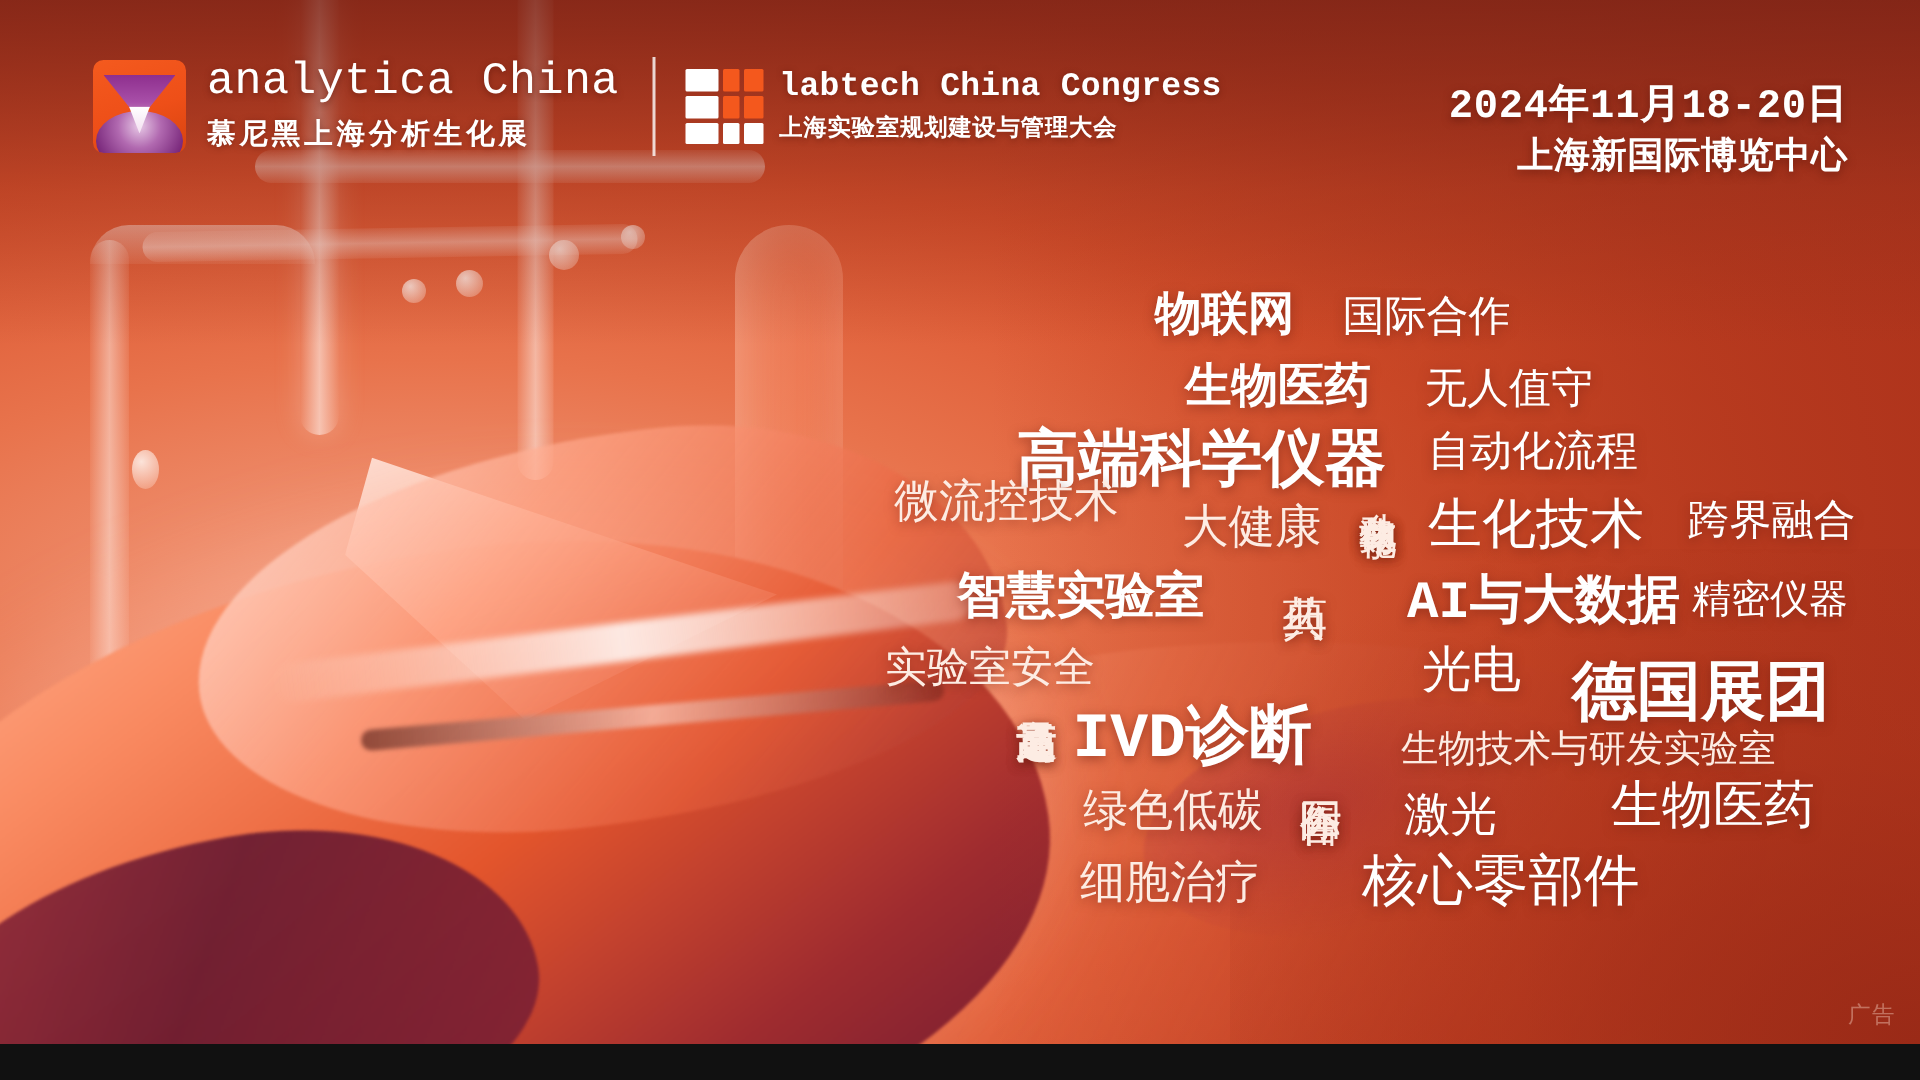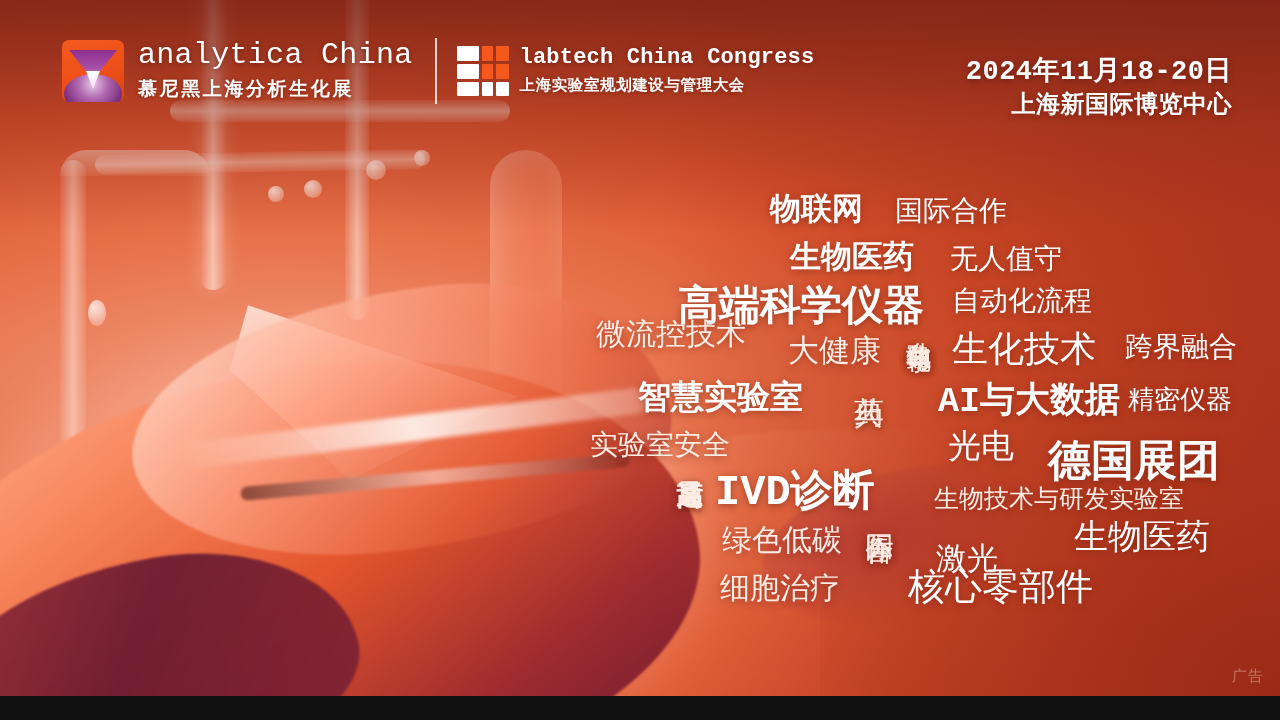--- a/index.html
+++ b/index.html
@@ -273,21 +273,21 @@
       <div class="w b" style="left: 378px; top: 206px; font-size: 35px;">AI与大数据</div>
       <div class="w" style="left: 568px; top: 212px; font-size: 26px;">精密仪器</div>
       <div class="w soft" style="left: 30px; top: 256px; font-size: 28px;">实验室安全</div>
       <div class="w" style="left: 388px; top: 254px; font-size: 33px;">光电</div>
       <div class="w b" style="left: 488px; top: 262px; font-size: 43px;">德国展团</div>
       <div class="w b soft vert" style="left: 110px; top: 288px; font-size: 27px;">高通量</div>
       <div class="w b" style="left: 155px; top: 292px; font-size: 42px;">IVD诊断</div>
       <div class="w soft" style="left: 374px; top: 312px; font-size: 25px;">生物技术与研发实验室</div>
       <div class="w soft" style="left: 162px; top: 350px; font-size: 30px;">绿色低碳</div>
       <div class="w soft vert" style="left: 298px; top: 342px; font-size: 28px;">国际合作</div>
-      <div class="w" style="left: 376px; top: 352px; font-size: 31px; margin-top: 16px;">激光</div>
+      <div class="w" style="left: 376px; top: 352px; font-size: 31px;">激光</div>
       <div class="w" style="left: 514px; top: 344px; font-size: 34px;">生物医药</div>
       <div class="w soft" style="left: 160px; top: 398px; font-size: 30px;">细胞治疗</div>
       <div class="w" style="left: 348px; top: 392px; font-size: 37px;">核心零部件</div>
     </div>
 
   <div class="wm">广告</div>
 
 </div>
 
 </body></html>

